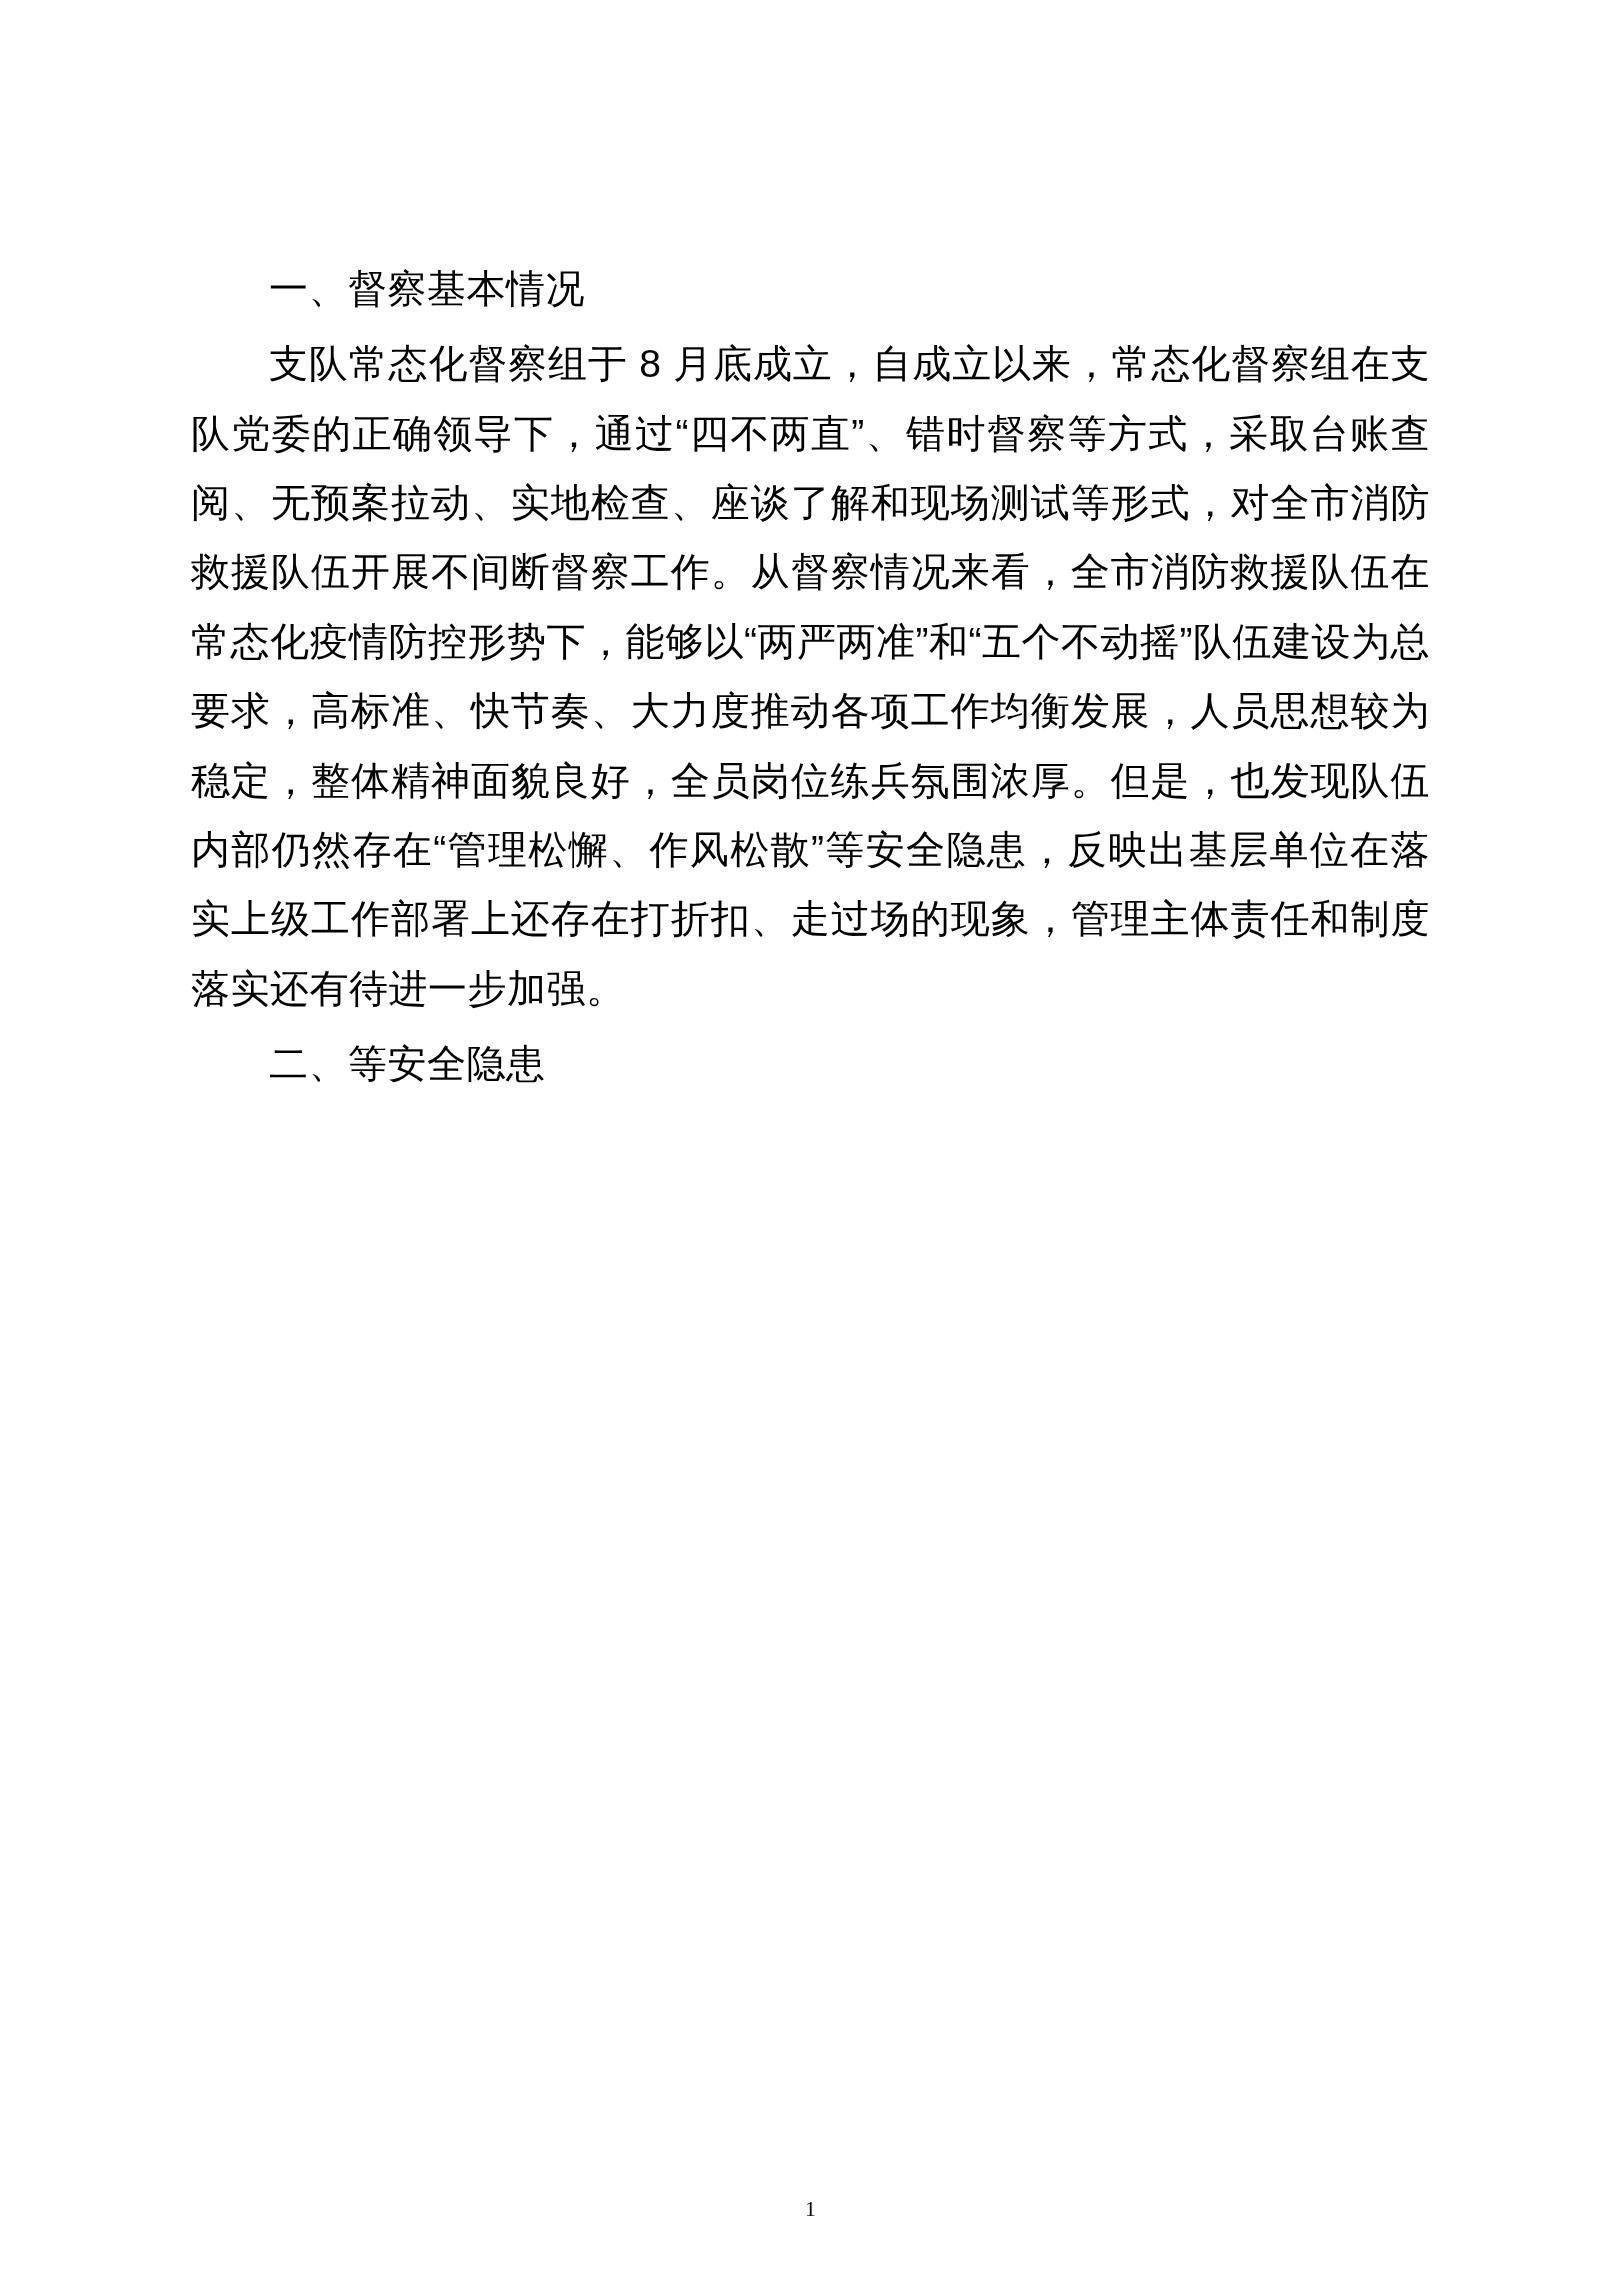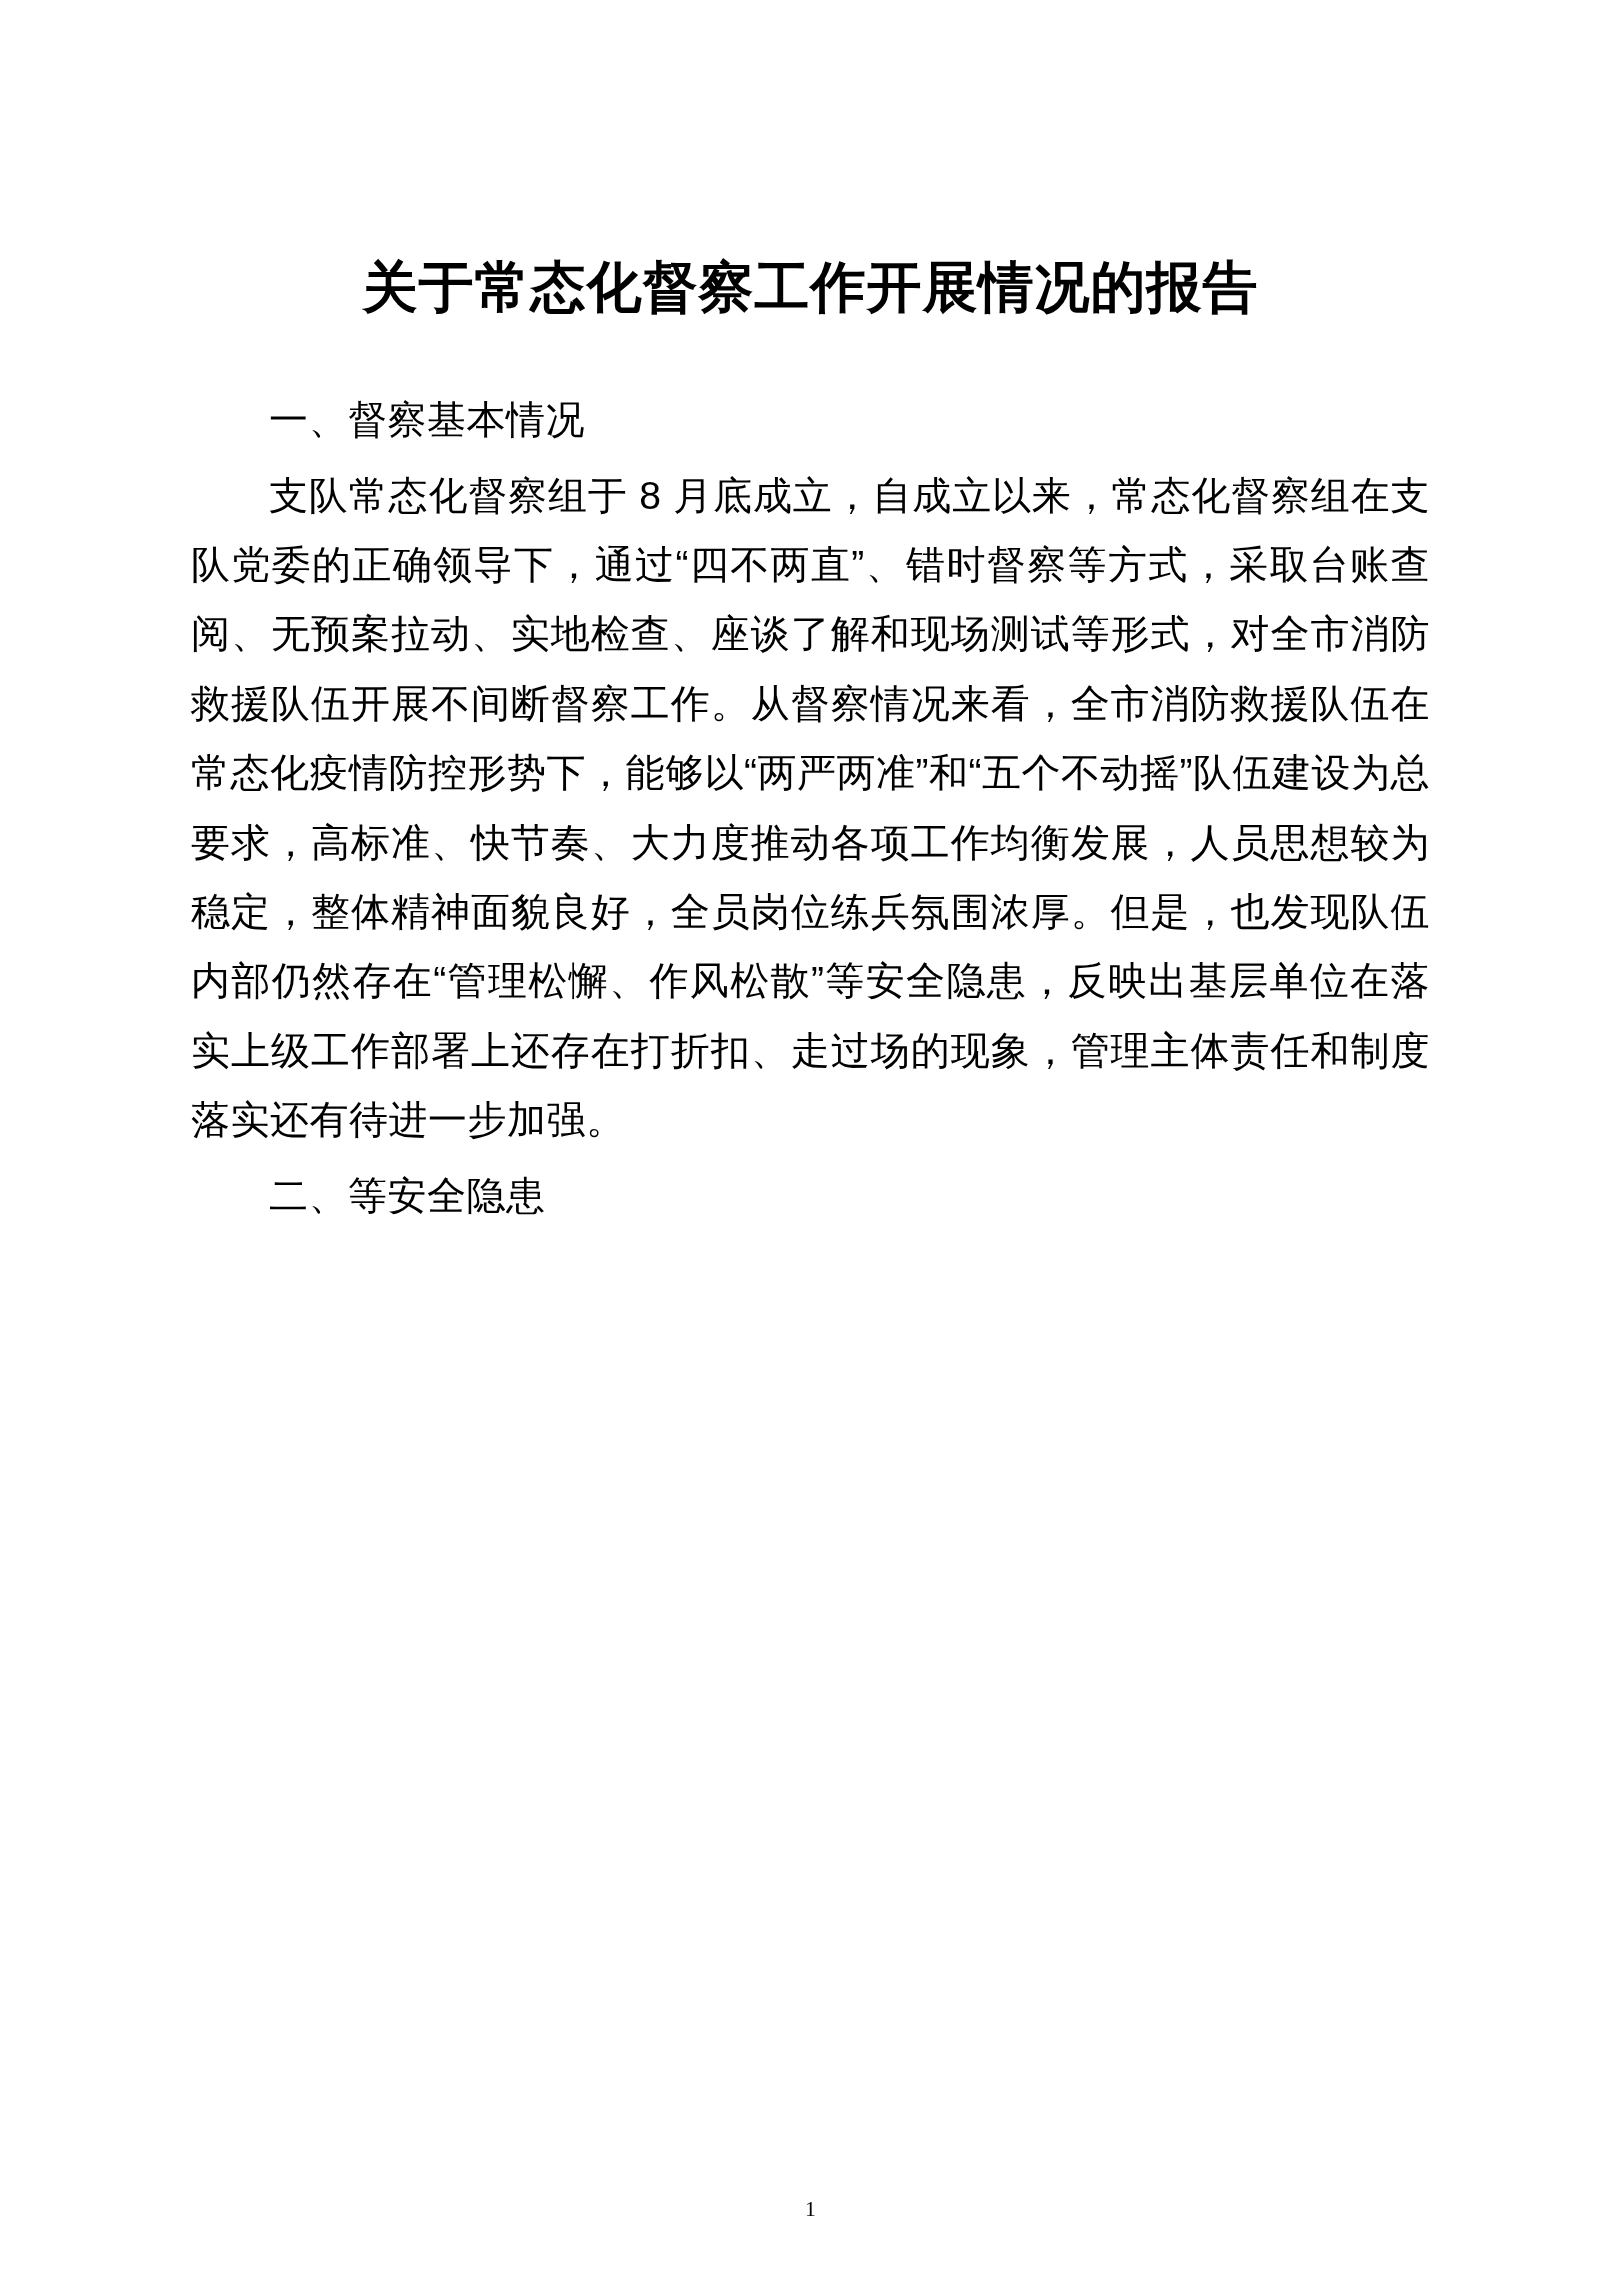--- a/index.html
+++ b/index.html
@@ -52,21 +52,20 @@
     font-size: 21.6px;
     color: #000;
     font-family: "Liberation Serif", serif;
   }
 </style>
 </head>
 <body>
 
 <div class="page">
 
-  <h1 class="doc-title">关于常态化督察工作开展情况的报告</h1>
 
 
   <p class="para heading">一、督察基本情况</p>
 
   <p class="para">支队常态化督察组于 8 月底成立，自成立以来，常态化督察组在支队党委的正确领导下，通过“四不两直”、错时督察等方式，采取台账查阅、无预案拉动、实地检查、座谈了解和现场测试等形式，对全市消防救援队伍开展不间断督察工作。从督察情况来看，全市消防救援队伍在常态化疫情防控形势下，能够以“两严两准”和“五个不动摇”队伍建设为总要求，高标准、快节奏、大力度推动各项工作均衡发展，人员思想较为稳定，整体精神面貌良好，全员岗位练兵氛围浓厚。但是，也发现队伍内部仍然存在“管理松懈、作风松散”等安全隐患，反映出基层单位在落实上级工作部署上还存在打折扣、走过场的现象，管理主体责任和制度落实还有待进一步加强。</p>
 
   <p class="para heading">二、等安全隐患</p>
 
   <div class="page-number">1</div>
 

